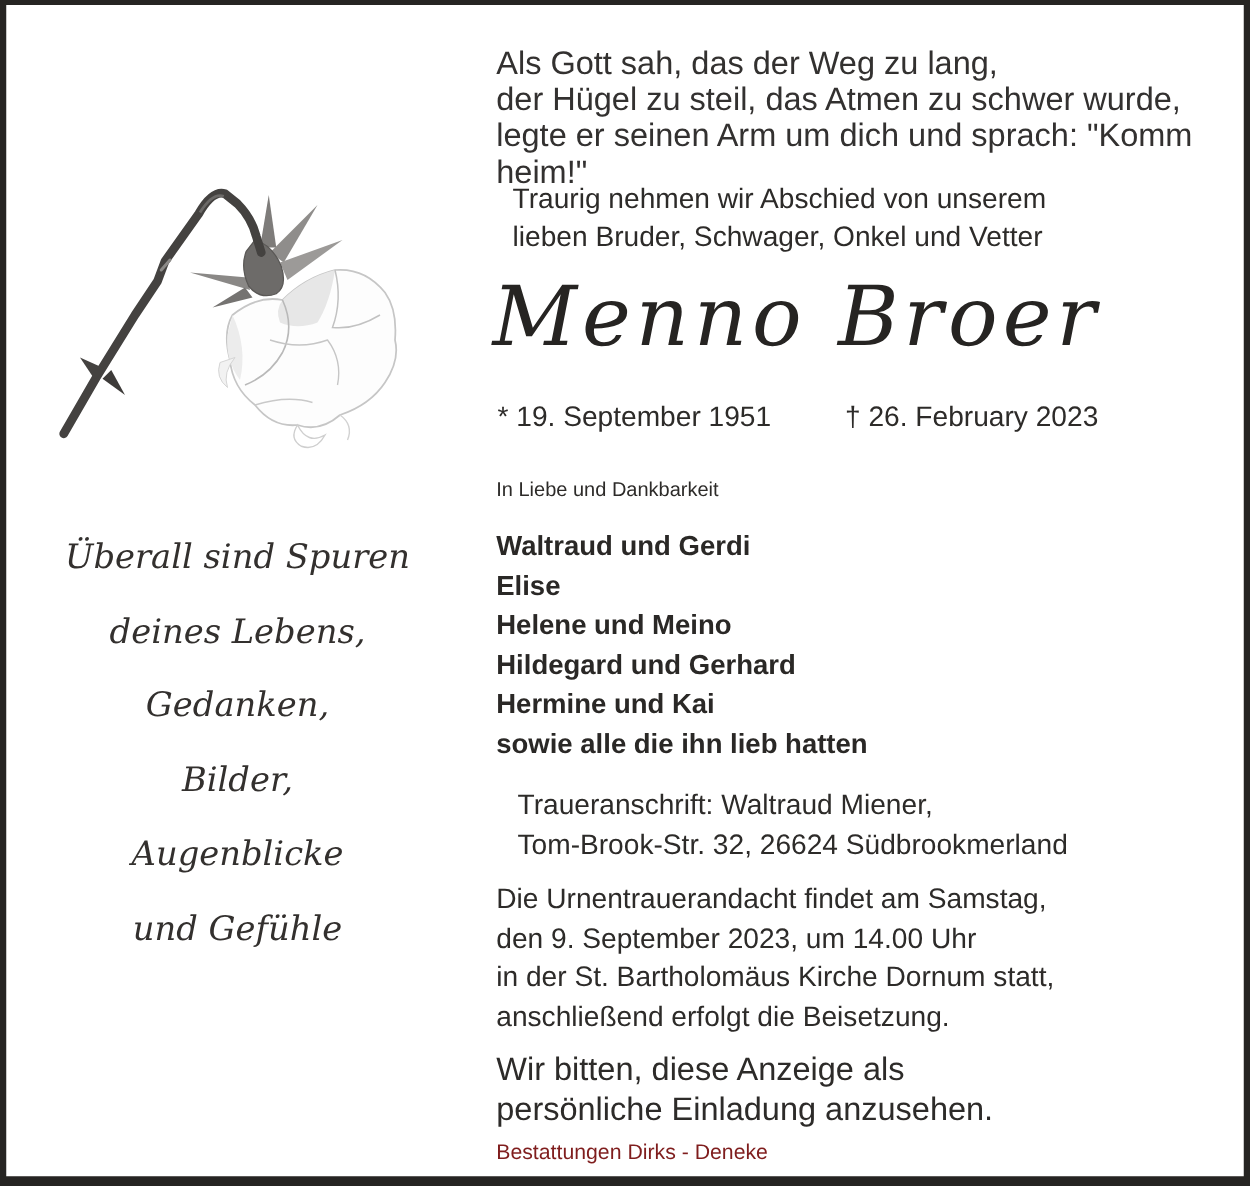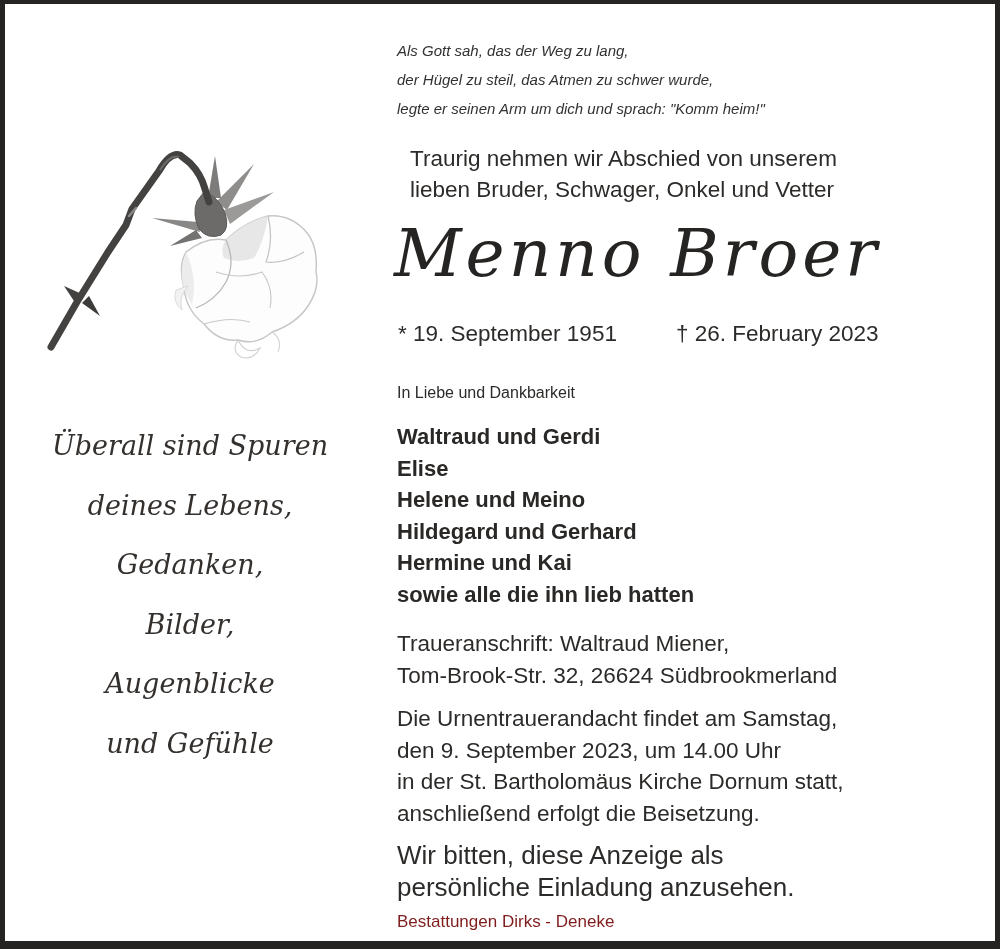--- a/index.html
+++ b/index.html
@@ -14,21 +14,21 @@
   
   .frame{position:absolute;background:#262422;}
   .frame.top{left:0;top:0;width:1000px;height:4px;}
   .frame.left{left:0;top:0;width:5px;height:949px;}
   .frame.right{left:995px;top:0;width:5px;height:949px;}
   .frame.bottom{left:0;top:941px;width:1000px;height:8px;}
 
   .abs{position:absolute;}
 
   
-  .epigraph{left:397px;top:36px;font-size:15px;line-height:29px;font-style:italic;color:#333130;}
+  .epigraph{left:397px;top:36px;font-size:26px;line-height:29px;color:#333130;}
 
   
   .intro{left:410px;top:143px;font-size:22.5px;line-height:31px;}
 
   
   .deceased{
     left:394px;top:212px;
     font-family:"DejaVu Serif",serif;
     font-style:italic;
     font-size:66px;line-height:84px;
@@ -38,21 +38,21 @@
   }
 
   .dates{top:321px;font-size:22.5px;white-space:nowrap;}
   .dates.birth{left:398px;}
   .dates.death{left:676px;}
 
   .dedication{left:397px;top:384px;font-size:16px;}
 
   .mourners{left:397px;top:421px;font-size:22px;line-height:31.6px;font-weight:700;color:#2a2826;}
 
-  .address{left:397px;top:628px;font-size:22.5px;line-height:32px;}
+  .address{left:414px;top:628px;font-size:22.5px;line-height:32px;}
   .service{left:397px;top:703px;font-size:22.5px;line-height:31.7px;}
   .closing{left:397px;top:839px;font-size:26px;line-height:32px;}
   .funeralhome{left:397px;top:911px;font-size:17px;line-height:22px;color:#7f1d1d;}
 
   
   .side-poem{
     left:35px;top:429px;width:310px;
     text-align:center;
     font-family:"DejaVu Serif",serif;
     font-style:italic;

